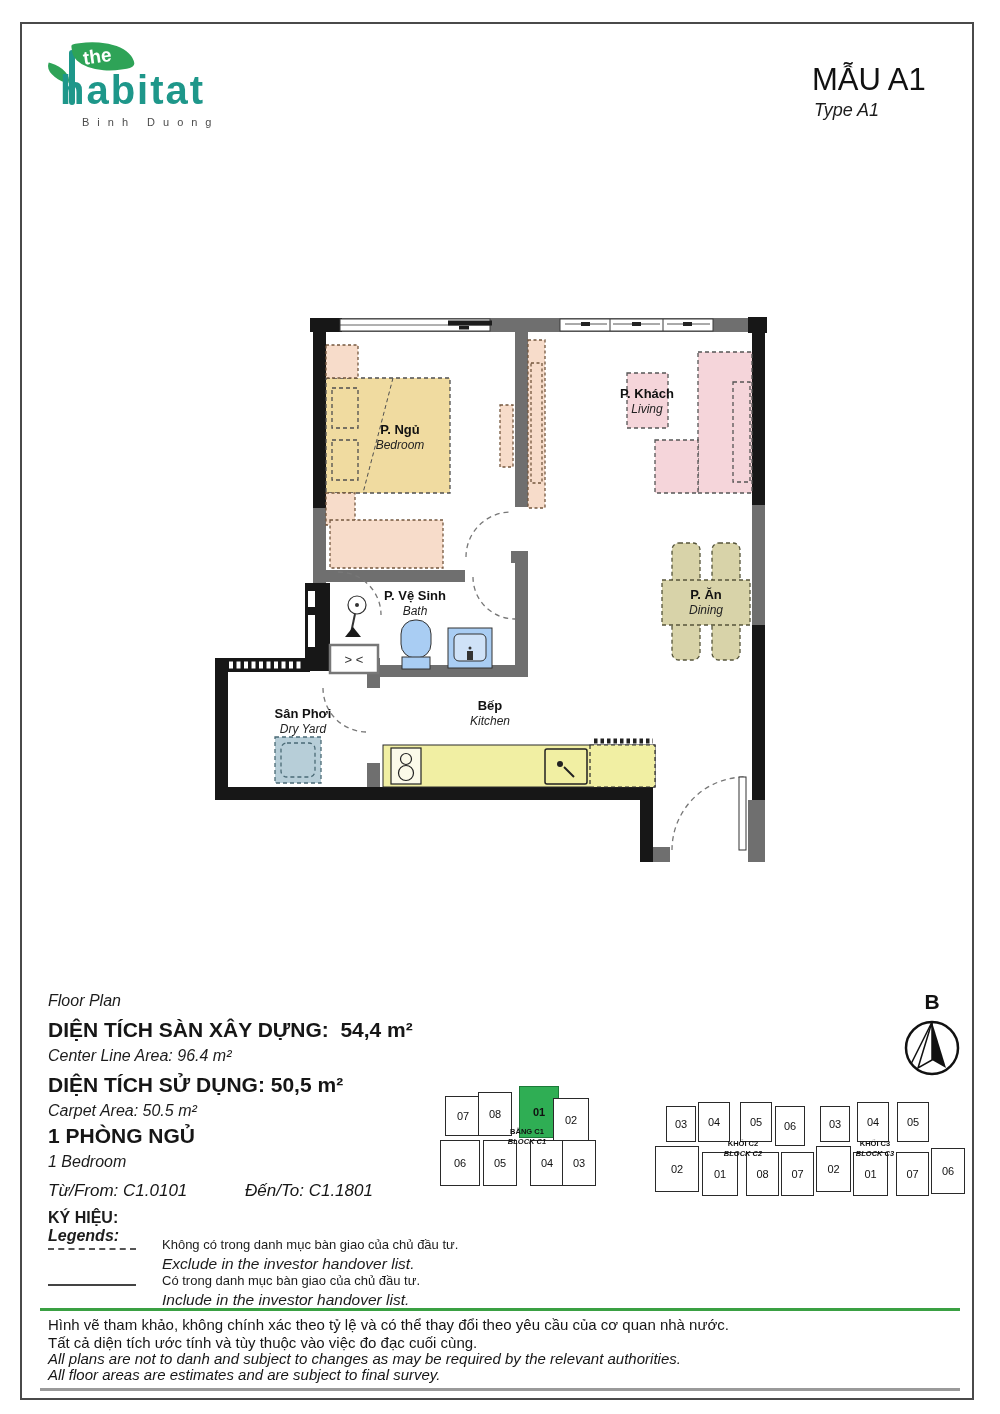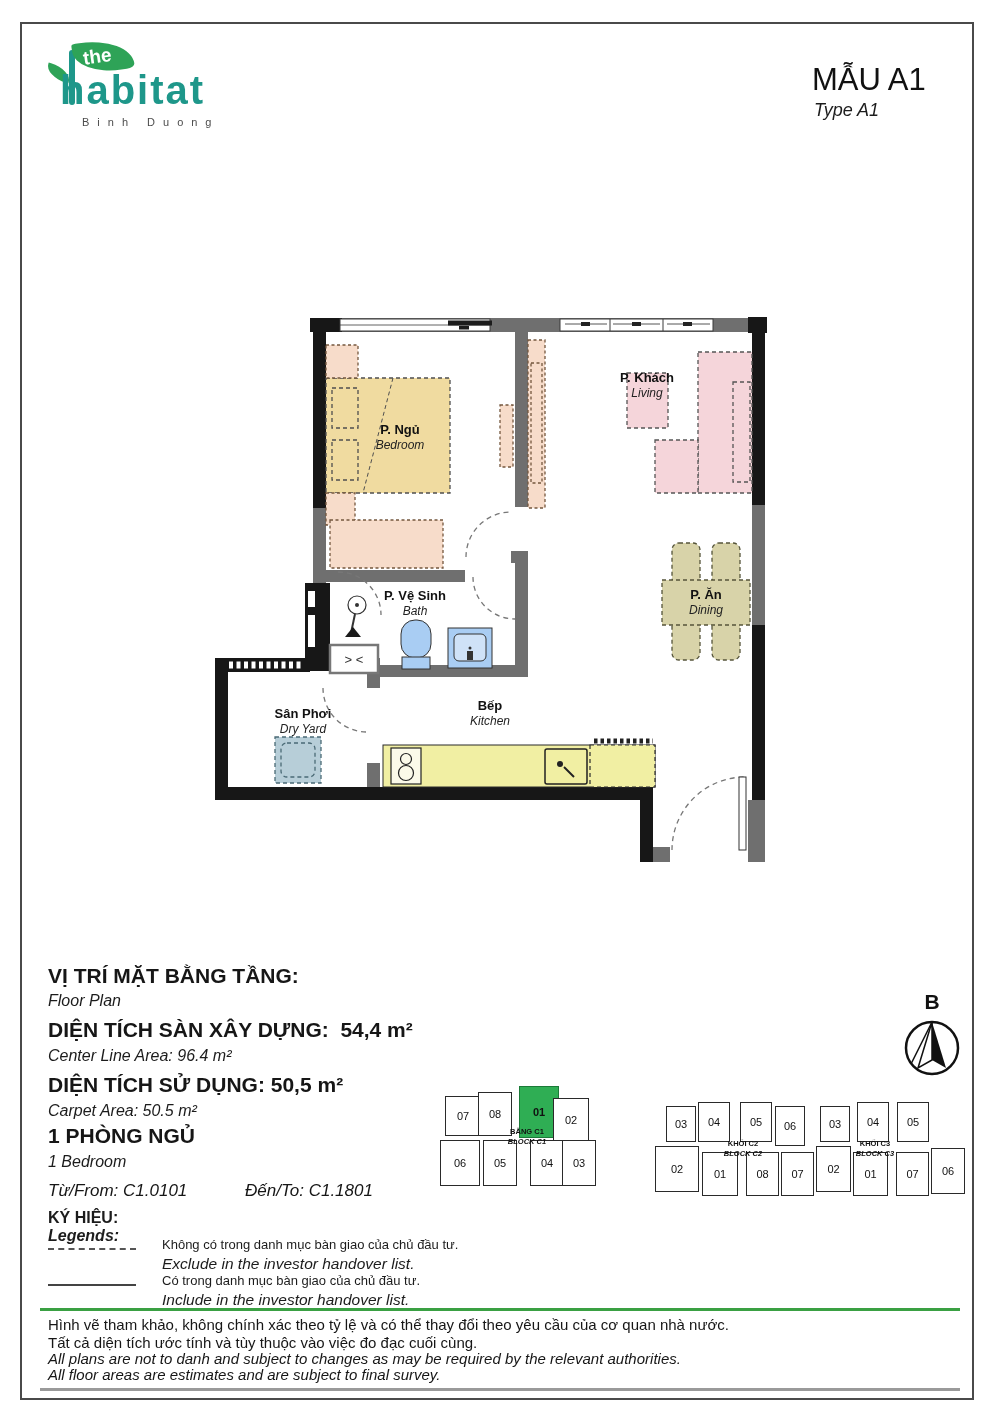--- a/index.html
+++ b/index.html
@@ -186,21 +186,21 @@
           <circle cx="345" cy="449" r="3" fill="#222"></circle>
           <line x1="349" y1="452" x2="359" y2="462" stroke="#222" stroke-width="2"></line>
         </g>
       </g>
     </svg>
     
     <div class="room-label" style="left:185px;top:122px;">
       <div class="room-vi">P. Ngủ</div>
       <div class="room-en">Bedroom</div>
     </div>
-    <div class="room-label" style="left:432px;top:70px;">
+    <div class="room-label" style="left:432px;top:86px;">
       <div class="room-vi">P. Khách</div>
       <div class="room-en">Living</div>
     </div>
     <div class="room-label" style="left:491px;top:287px;">
       <div class="room-vi">P. Ăn</div>
       <div class="room-en">Dining</div>
     </div>
     <div class="room-label" style="left:200px;top:288px;">
       <div class="room-vi">P. Vệ Sinh</div>
       <div class="room-en">Bath</div>
@@ -208,21 +208,20 @@
     <div class="room-label" style="left:275px;top:398px;">
       <div class="room-vi">Bếp</div>
       <div class="room-en">Kitchen</div>
     </div>
     <div class="room-label" style="left:88px;top:406px;">
       <div class="room-vi">Sân Phơi</div>
       <div class="room-en">Dry Yard</div>
     </div>
   </div>
 
-  <div class="vi-h" style="top:964px;">VỊ TRÍ MẶT BẰNG TẦNG:</div>
   <div class="en-i" style="top:992px;">Floor Plan</div>
   <div class="vi-h" style="top:1018px;">DIỆN TÍCH SÀN XÂY DỰNG:  54,4 m²</div>
   <div class="en-i" style="top:1047px;">Center Line Area: 96.4 m²</div>
   <div class="vi-h" style="top:1073px;">DIỆN TÍCH SỬ DỤNG: 50,5 m²</div>
   <div class="en-i" style="top:1102px;">Carpet Area: 50.5 m²</div>
   <div class="vi-h" style="top:1124px;">1 PHÒNG NGỦ</div>
   <div class="en-i" style="top:1153px;">1 Bedroom</div>
   <div class="range" style="left:48px;top:1181px;">
     <span>Từ/From:</span>
     <span>C1.0101</span>

